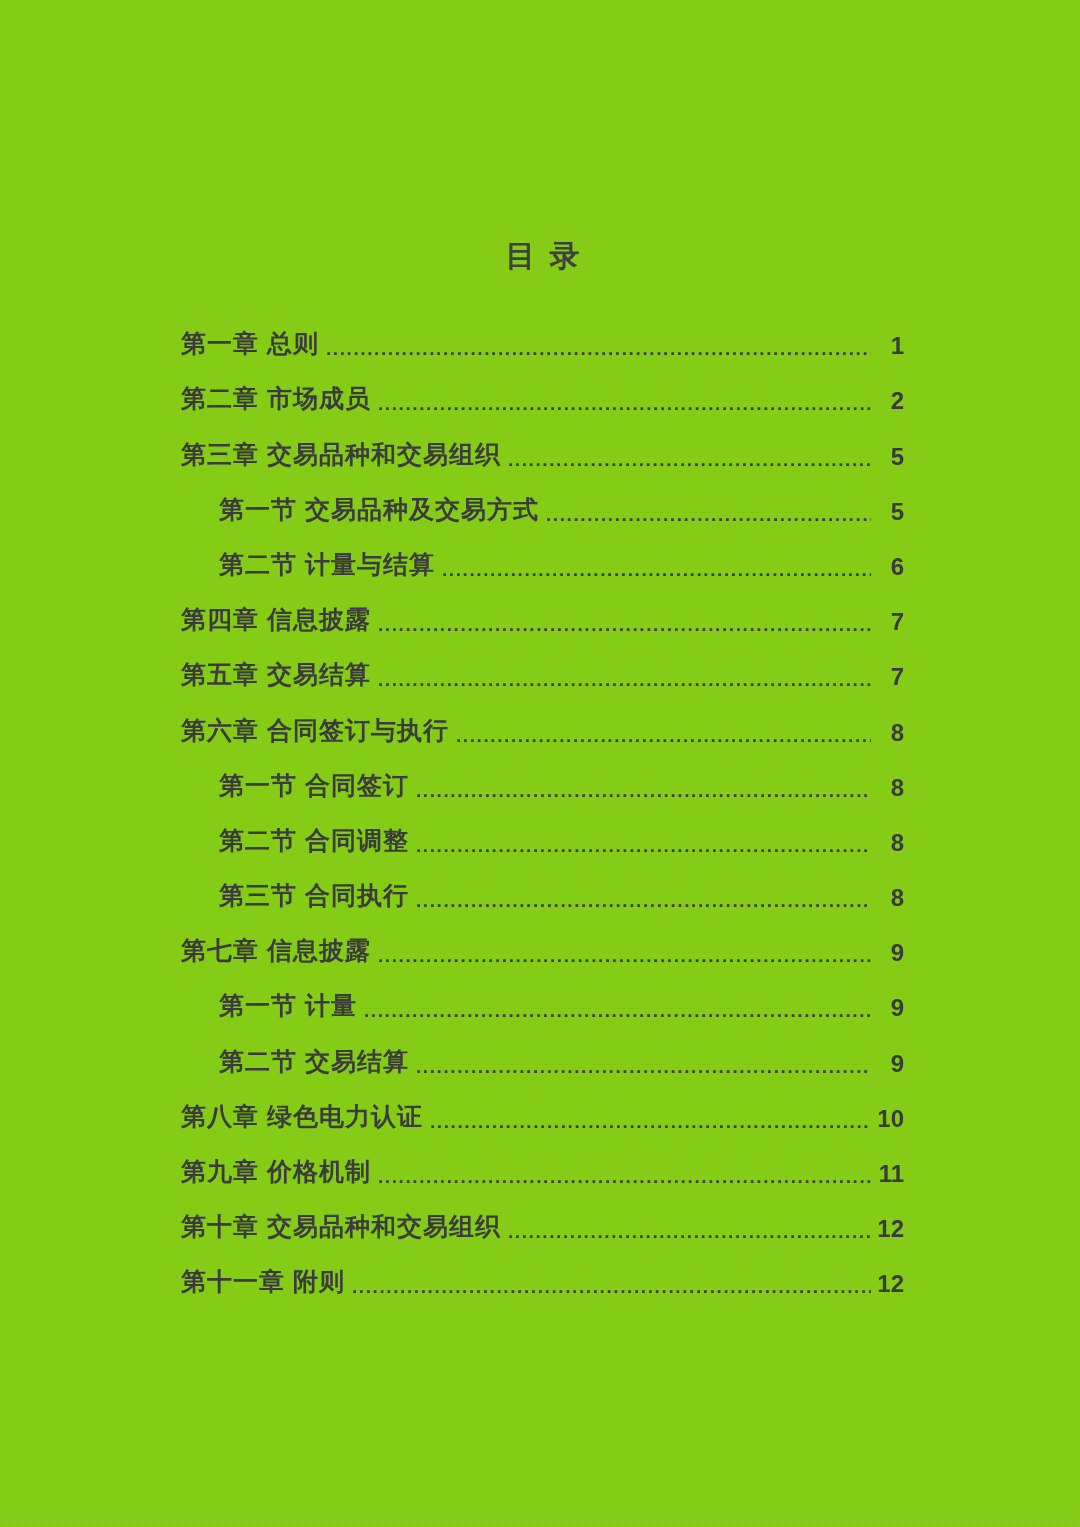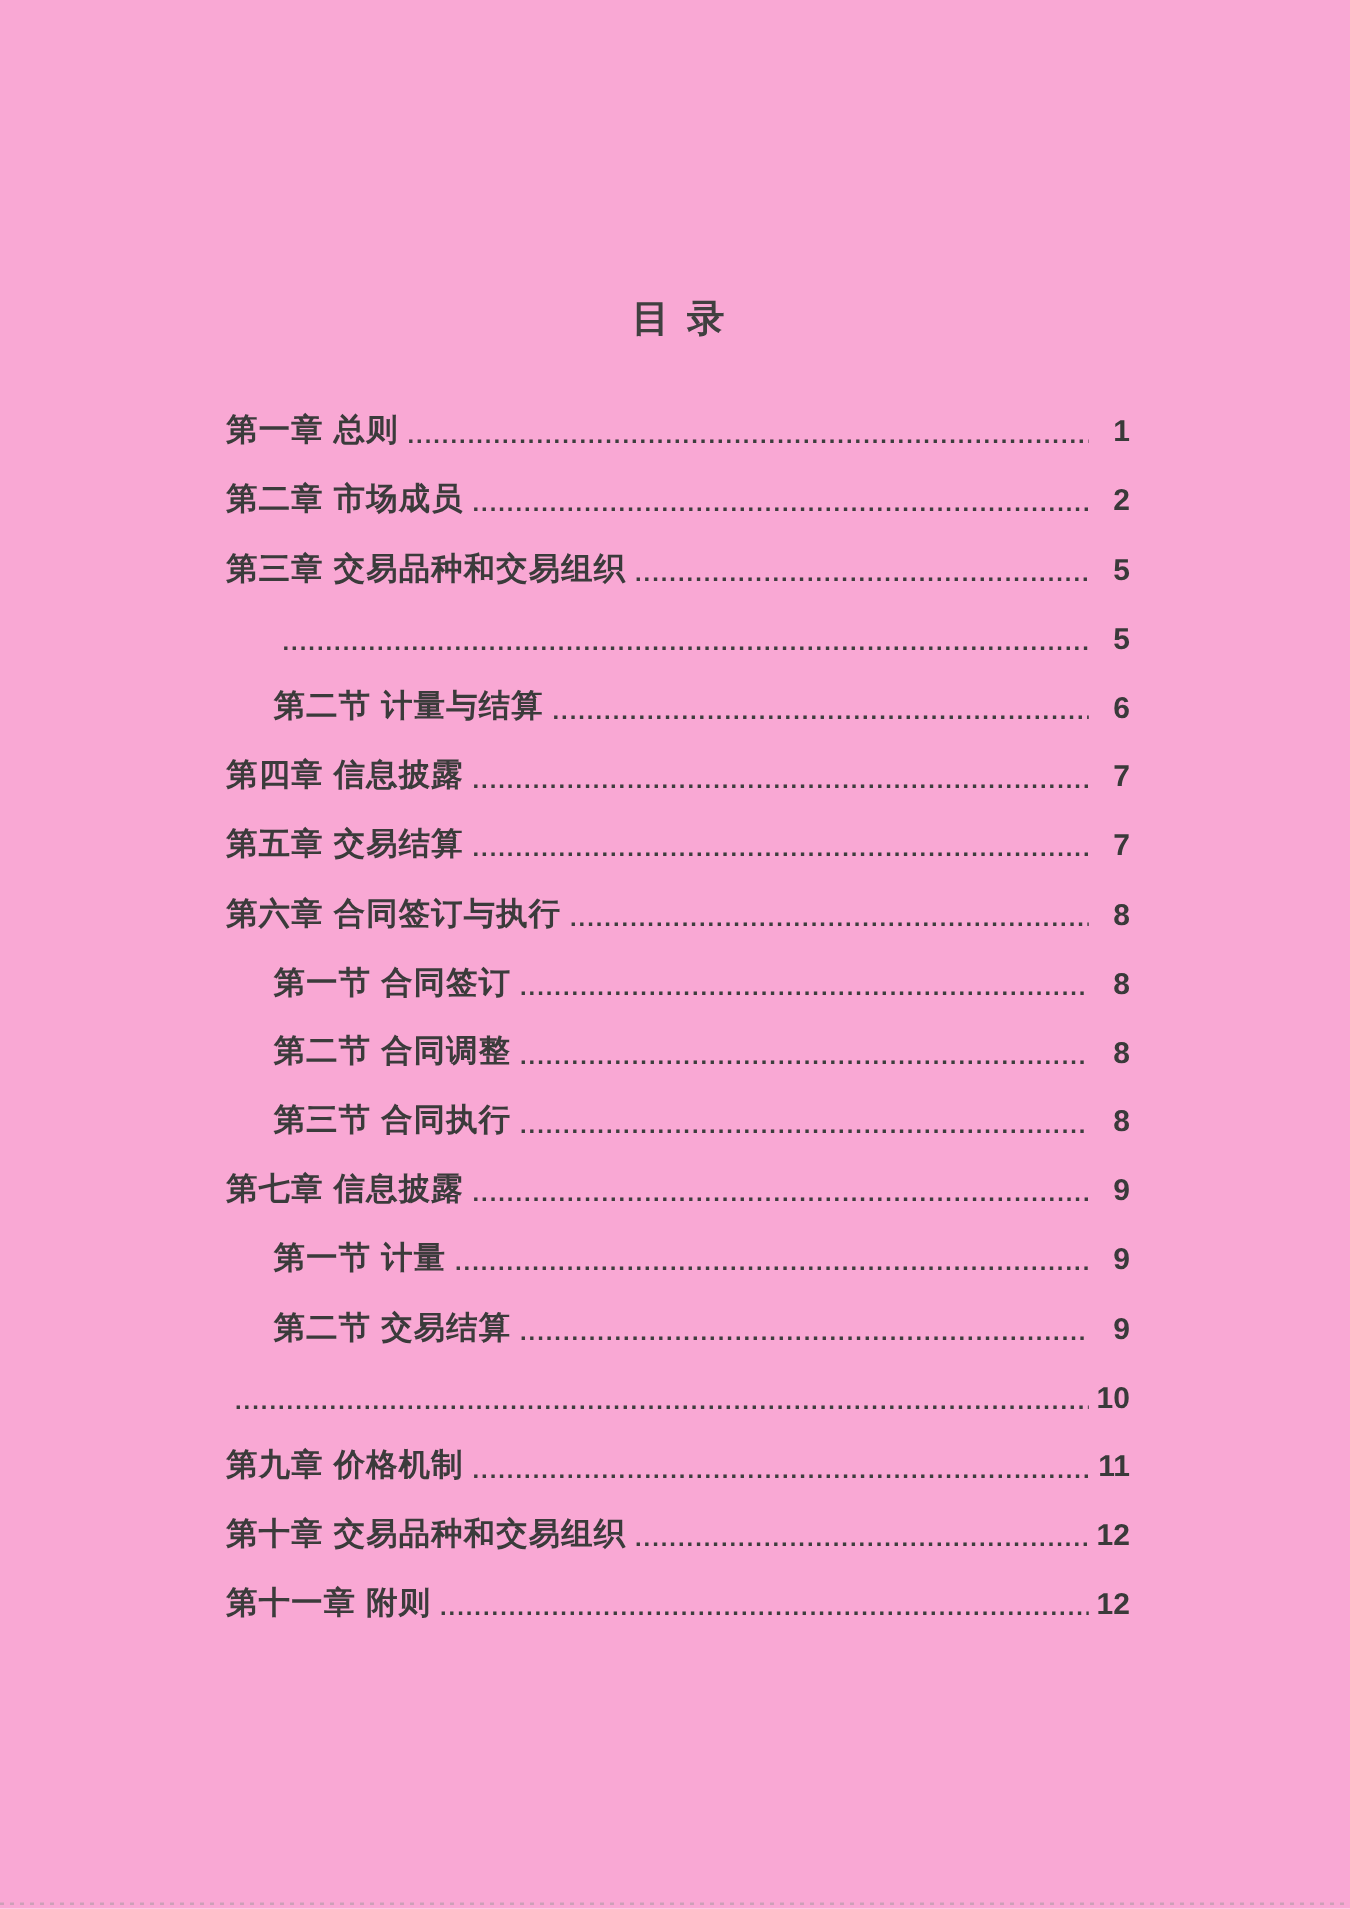--- a/index.html
+++ b/index.html
@@ -4,21 +4,21 @@
 <style>
   html, body {
     margin: 0;
     padding: 0;
     background: #ffffff;
   }
   .page {
     position: relative;
     width: 1080px;
     height: 1527px;
-    background: #f9a8d4;
+    background: #84cc16;
     overflow: hidden;
     font-family: "Liberation Sans", "DejaVu Sans", sans-serif;
     color: #3a3a3a;
   }
   .content {
     position: absolute;
     left: 181px;
     right: 176px;
     top: 234px;
   }
@@ -97,20 +97,21 @@
     <span class="toc-label">第二章 市场成员</span>
     <span class="toc-dots" aria-hidden="true">............................................................................................................................................................................................................................</span>
     <span class="toc-page">2</span>
   </div>
         <div class="toc-row">
     <span class="toc-label">第三章 交易品种和交易组织</span>
     <span class="toc-dots" aria-hidden="true">............................................................................................................................................................................................................................</span>
     <span class="toc-page">5</span>
   </div>
         <div class="toc-row level-2">
+    <span class="toc-label">第一节 交易品种及交易方式</span>
     <span class="toc-dots" aria-hidden="true">............................................................................................................................................................................................................................</span>
     <span class="toc-page">5</span>
   </div>
         <div class="toc-row level-2">
     <span class="toc-label">第二节 计量与结算</span>
     <span class="toc-dots" aria-hidden="true">............................................................................................................................................................................................................................</span>
     <span class="toc-page">6</span>
   </div>
         <div class="toc-row">
     <span class="toc-label">第四章 信息披露</span>
@@ -151,20 +152,21 @@
     <span class="toc-label">第一节 计量</span>
     <span class="toc-dots" aria-hidden="true">............................................................................................................................................................................................................................</span>
     <span class="toc-page">9</span>
   </div>
         <div class="toc-row level-2">
     <span class="toc-label">第二节 交易结算</span>
     <span class="toc-dots" aria-hidden="true">............................................................................................................................................................................................................................</span>
     <span class="toc-page">9</span>
   </div>
         <div class="toc-row">
+    <span class="toc-label">第八章 绿色电力认证</span>
     <span class="toc-dots" aria-hidden="true">............................................................................................................................................................................................................................</span>
     <span class="toc-page">10</span>
   </div>
         <div class="toc-row">
     <span class="toc-label">第九章 价格机制</span>
     <span class="toc-dots" aria-hidden="true">............................................................................................................................................................................................................................</span>
     <span class="toc-page">11</span>
   </div>
         <div class="toc-row">
     <span class="toc-label">第十章 交易品种和交易组织</span>

